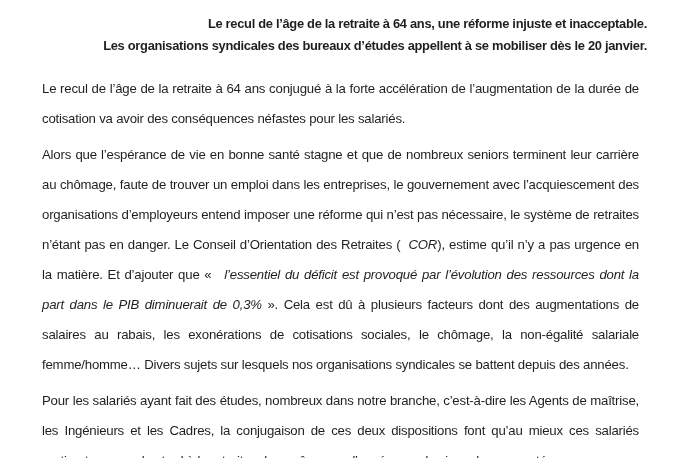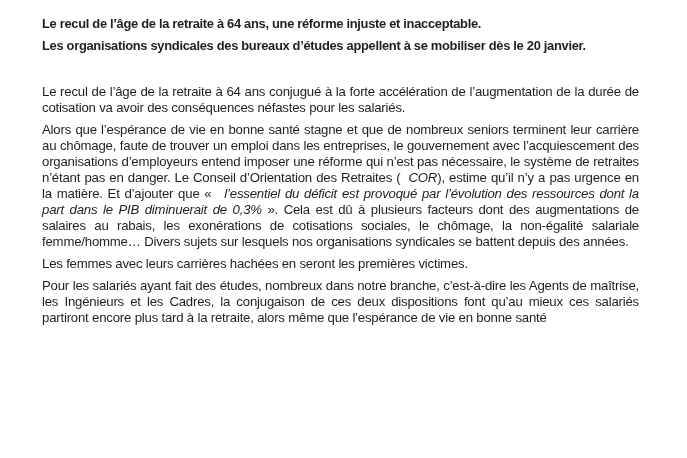--- a/index.html
+++ b/index.html
@@ -15,49 +15,48 @@
     color: #1f1f1f;
   }
   .page {
     box-sizing: border-box;
     width: 687px;
     height: 458px;
     padding: 13px 40px 0 42px;
     background: #ffffff;
   }
   .title-block {
-    text-align: left;
-    margin: 0 0 27px 0;
+    text-align: right;
+    margin: 0 0 17px 0;
   }
   .title-line {
     font-size: 12.9px;
     font-weight: bold;
     line-height: 22px;
     letter-spacing: -0.3px;
     white-space: nowrap;
   }
   .doc-body p {
     margin: 0 8px 6px 0;
     font-size: 13.2px;
-    line-height: 16px;
+    line-height: 30px;
     letter-spacing: -0.2px;
     text-align: justify;
   }
   .doc-body p span.italic {
     font-style: italic;
     padding-left: 8px;
   }
 </style>
 </head>
 <body>
 
 <div class="page">
   <div class="title-block">
     <div class="title-line">Le recul de l’âge de la retraite à 64 ans, une réforme injuste et inacceptable.</div>
     <div class="title-line">Les organisations syndicales des bureaux d’études appellent à se mobiliser dès le 20 janvier.</div>
   </div>
   <div class="doc-body">
       <p><span>Le recul de l’âge de la retraite à 64 ans conjugué à la forte accélération de l’augmentation de la durée de cotisation va avoir des conséquences néfastes pour les salariés.</span></p>
       <p><span>Alors que l’espérance de vie en bonne santé stagne et que de nombreux seniors terminent leur carrière au chômage, faute de trouver un emploi dans les entreprises, le gouvernement avec l’acquiescement des organisations d’employeurs entend imposer une réforme qui n’est pas nécessaire, le système de retraites n’étant pas en danger. Le Conseil d’Orientation des Retraites (</span><span class="italic">COR</span><span>), estime qu’il n’y a pas urgence en la matière. Et d’ajouter que «&nbsp;</span><span class="italic">l’essentiel du déficit est provoqué par l’évolution des ressources dont la part dans le PIB diminuerait de 0,3%</span><span>&nbsp;». Cela est dû à plusieurs facteurs dont des augmentations de salaires au rabais, les exonérations de cotisations sociales, le chômage, la non-égalité salariale femme/homme… Divers sujets sur lesquels nos organisations syndicales se battent depuis des années.</span></p>
-      <p><span>Les femmes avec leurs carrières hachées en seront les premières victimes.</span></p>
       <p><span>Pour les salariés ayant fait des études, nombreux dans notre branche, c’est-à-dire les Agents de maîtrise, les Ingénieurs et les Cadres, la conjugaison de ces deux dispositions font qu’au mieux ces salariés partiront encore plus tard à la retraite, alors même que l’espérance de vie en bonne santé</span></p>
     </div>
 </div>
 
 </body></html>

